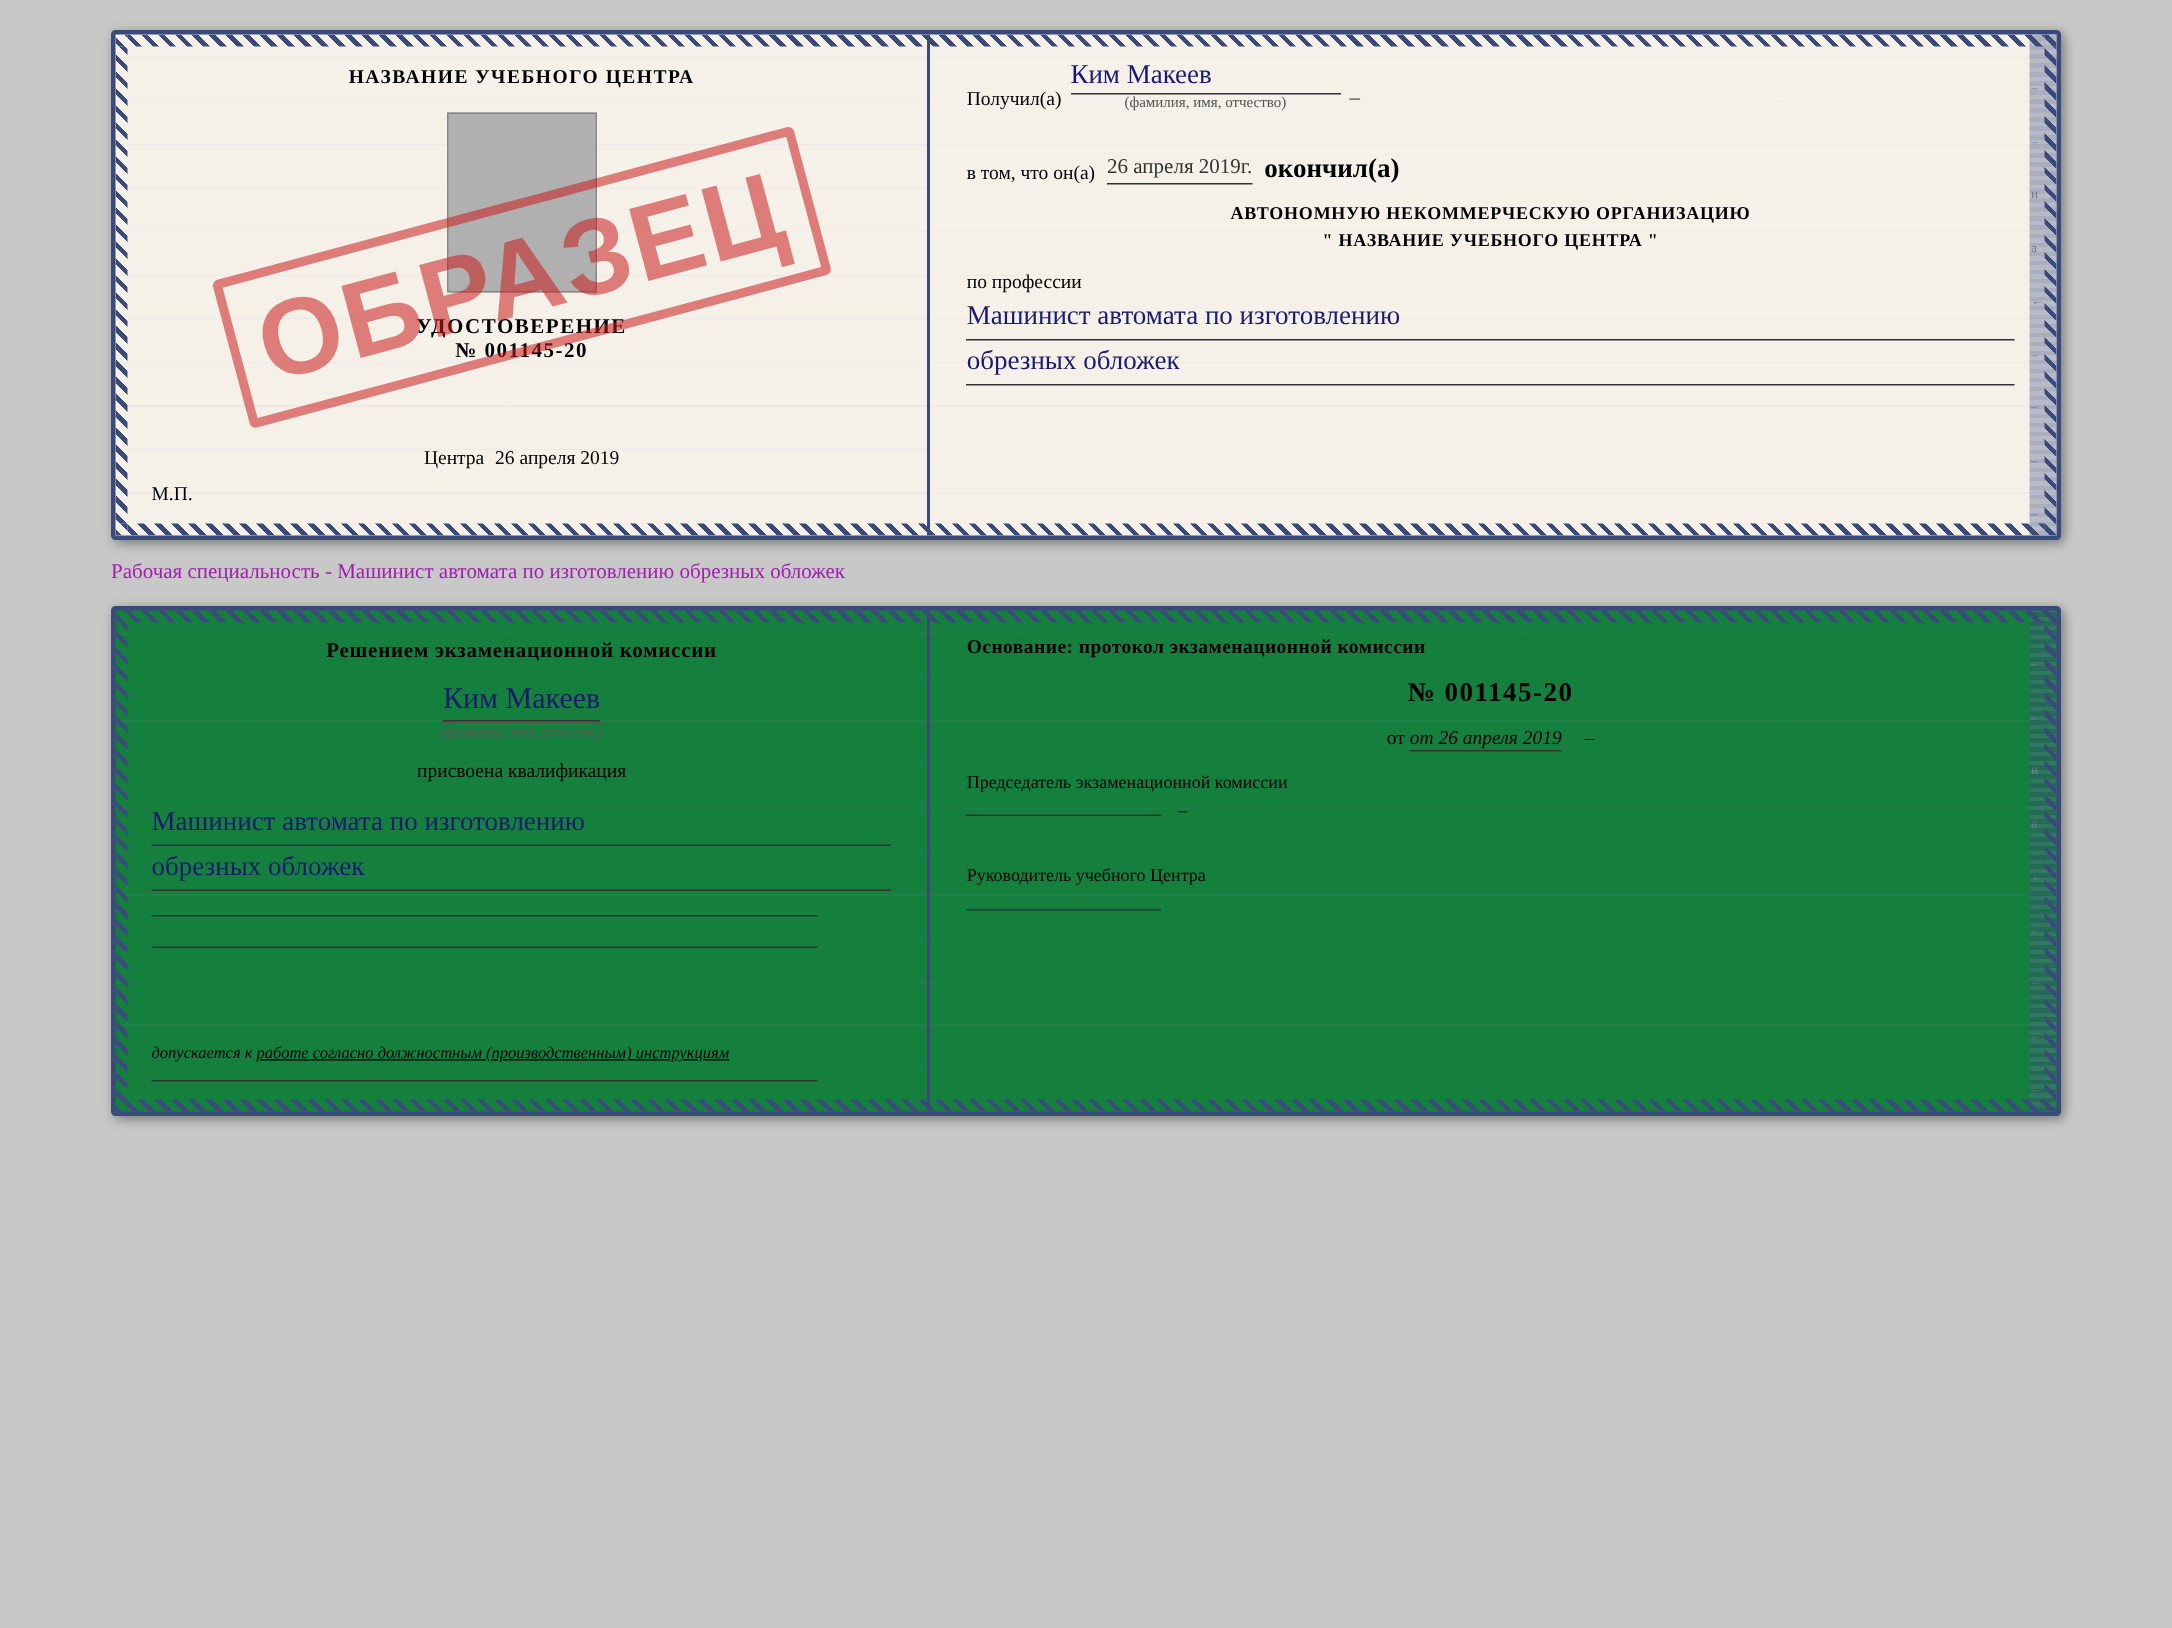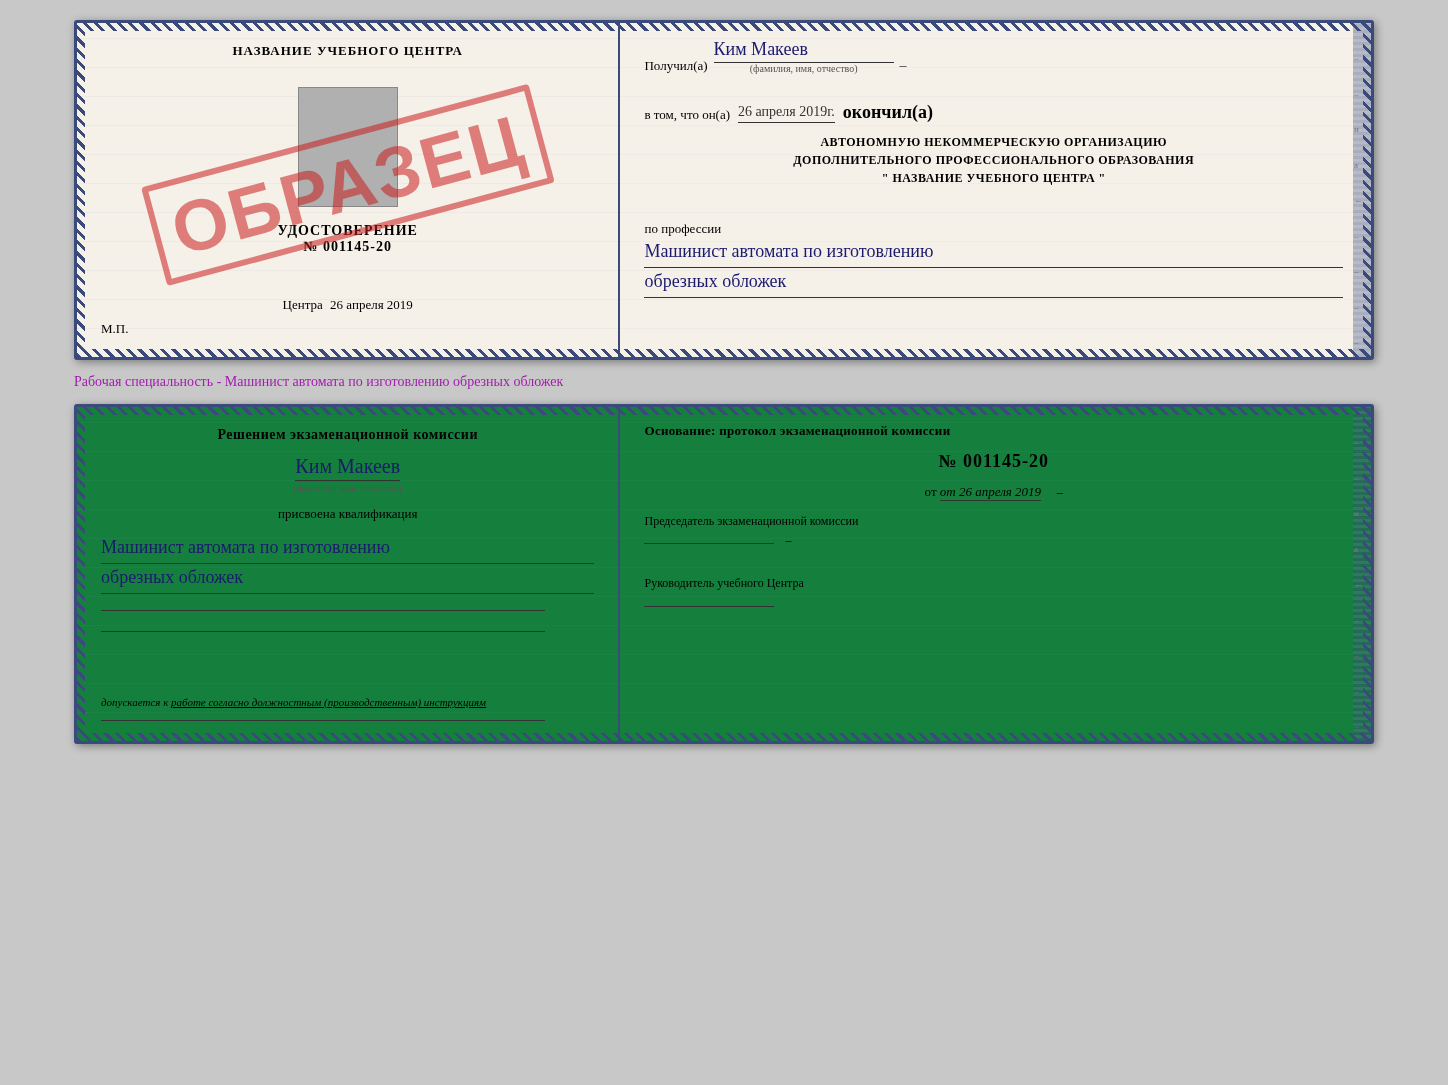--- a/index.html
+++ b/index.html
@@ -77,21 +77,21 @@
       border-image: repeating-linear-gradient(45deg, #3a4a7a 0, #3a4a7a 3px, transparent 3px, transparent 8px) 8;
       pointer-events: none;
       z-index: 2;
     }
 
     .school-name {
       font-size: 13px;
       font-weight: bold;
       text-align: center;
       letter-spacing: 1px;
-      margin-bottom: 20px;
+      margin-bottom: 8px;
       text-transform: uppercase;
     }
 
     .photo-placeholder {
       width: 100px;
       height: 120px;
       background: #b0b0b0;
       border: 1px solid #888;
       margin: 8px 0;
     }
@@ -195,21 +195,20 @@
       font-size: 12px;
       font-weight: bold;
       letter-spacing: 0.5px;
       line-height: 1.5;
       text-transform: uppercase;
     }
 
     .profession-block {
       font-size: 13px;
       line-height: 1.4;
-      margin-top: 23px;
     }
 
     .profession-handwritten {
       font-family: 'Segoe Script', 'Brush Script MT', cursive;
       font-size: 18px;
       color: #1a1a6e;
       line-height: 1.5;
       border-bottom: 1px solid #333;
       display: block;
       padding-bottom: 2px;
@@ -431,21 +430,20 @@
       </div>
 
       <div class="date-cert-line">
         <span style="font-size:13px;">в том, что он(а)</span>
         <span class="date-handwritten">26 апреля 2019г.</span>
         <span style="font-size:18px; font-weight:bold;">окончил(а)</span>
       </div>
 
       <div class="org-block">
         <div>АВТОНОМНУЮ НЕКОММЕРЧЕСКУЮ ОРГАНИЗАЦИЮ</div>
-        <div>ДОПОЛНИТЕЛЬНОГО ПРОФЕССИОНАЛЬНОГО ОБРАЗОВАНИЯ</div>
         <div>" НАЗВАНИЕ УЧЕБНОГО ЦЕНТРА "</div>
       </div>
 
       <div class="profession-block">
         <span>по профессии</span><br>
         <span class="profession-handwritten">Машинист автомата по изготовлению</span>
         <span class="profession-handwritten">обрезных обложек</span>
       </div>
 
       <div class="right-margin-lines">

